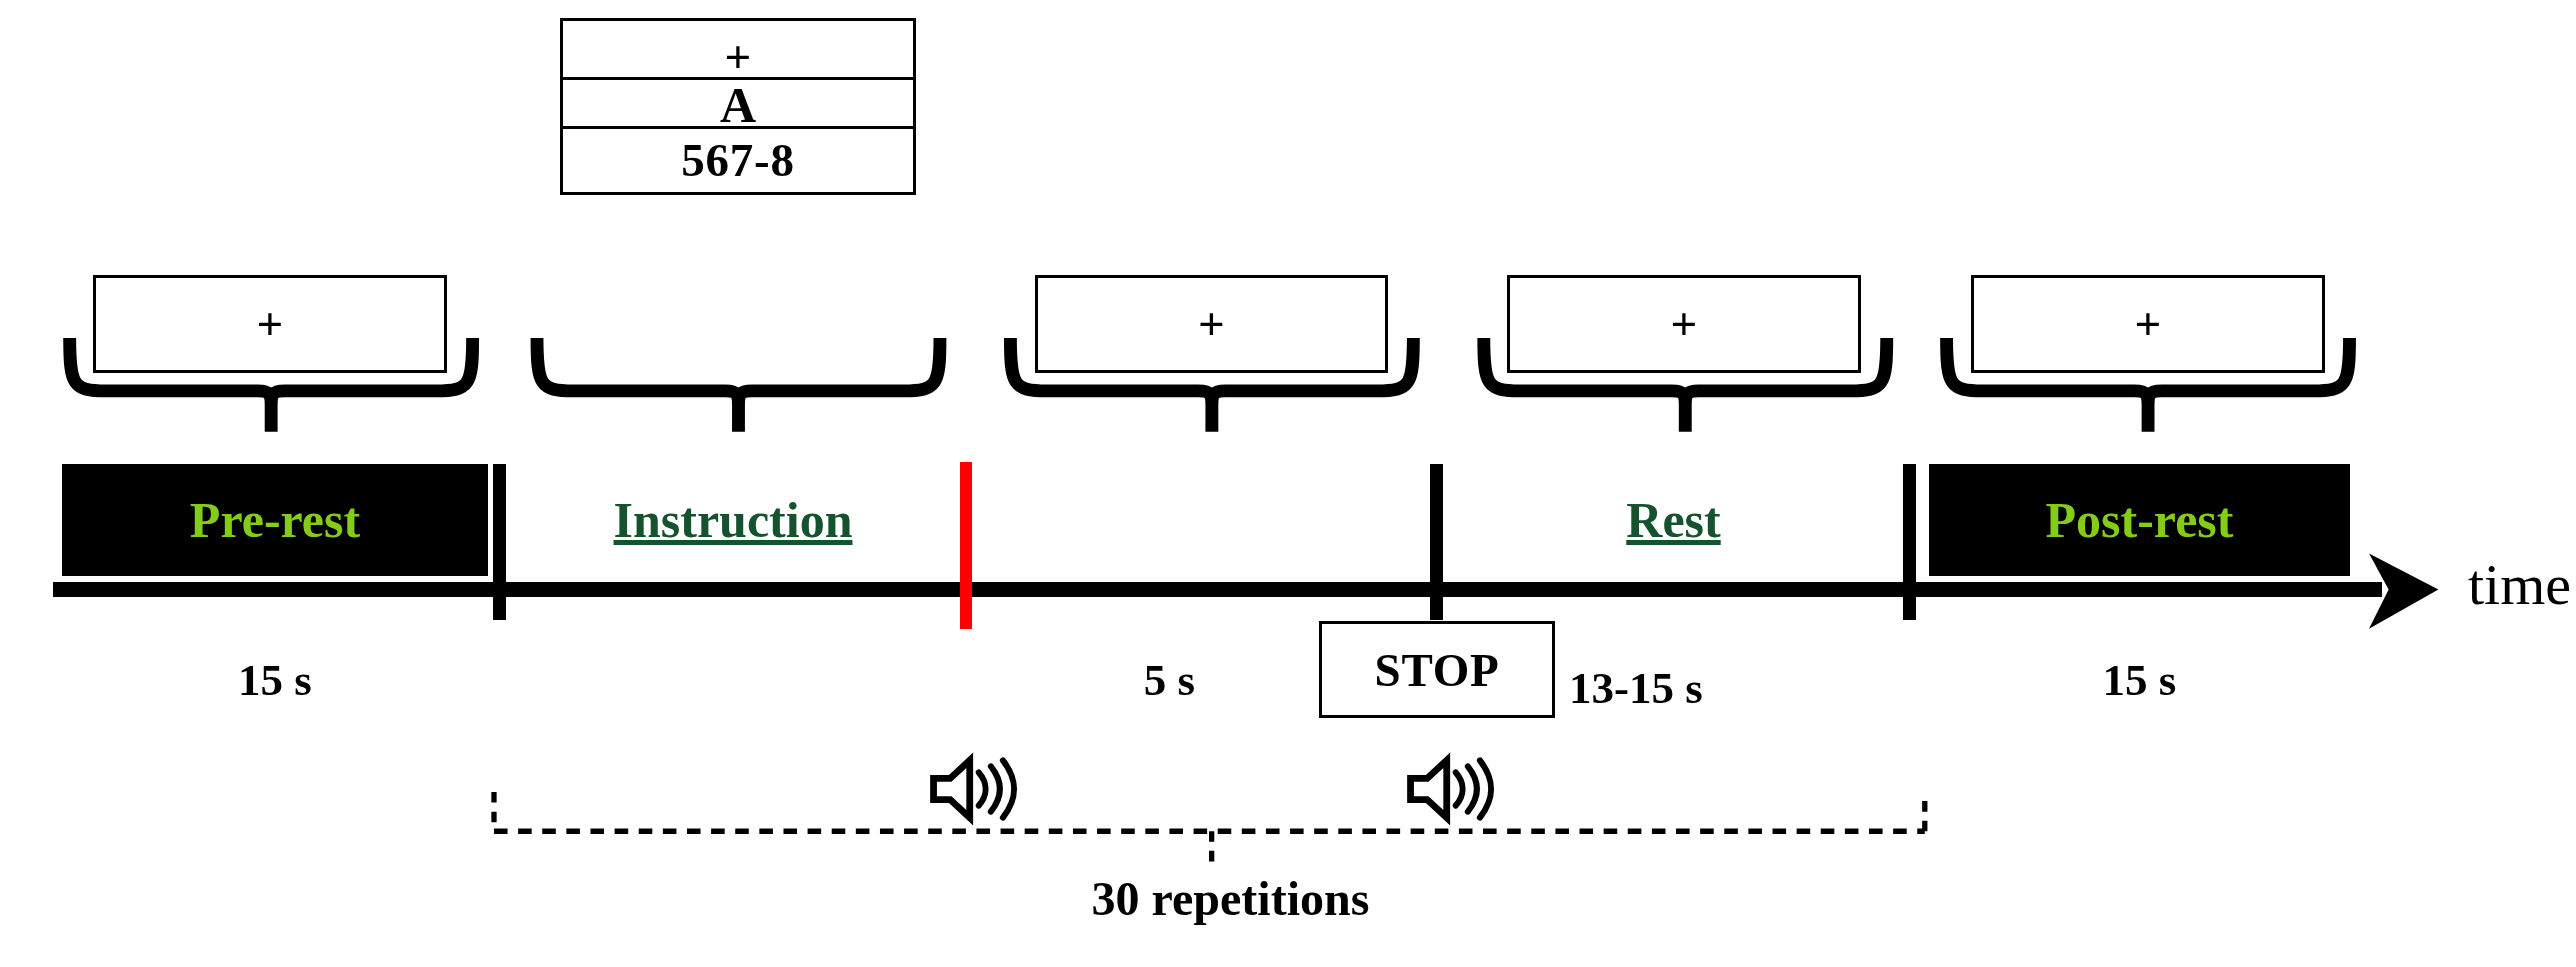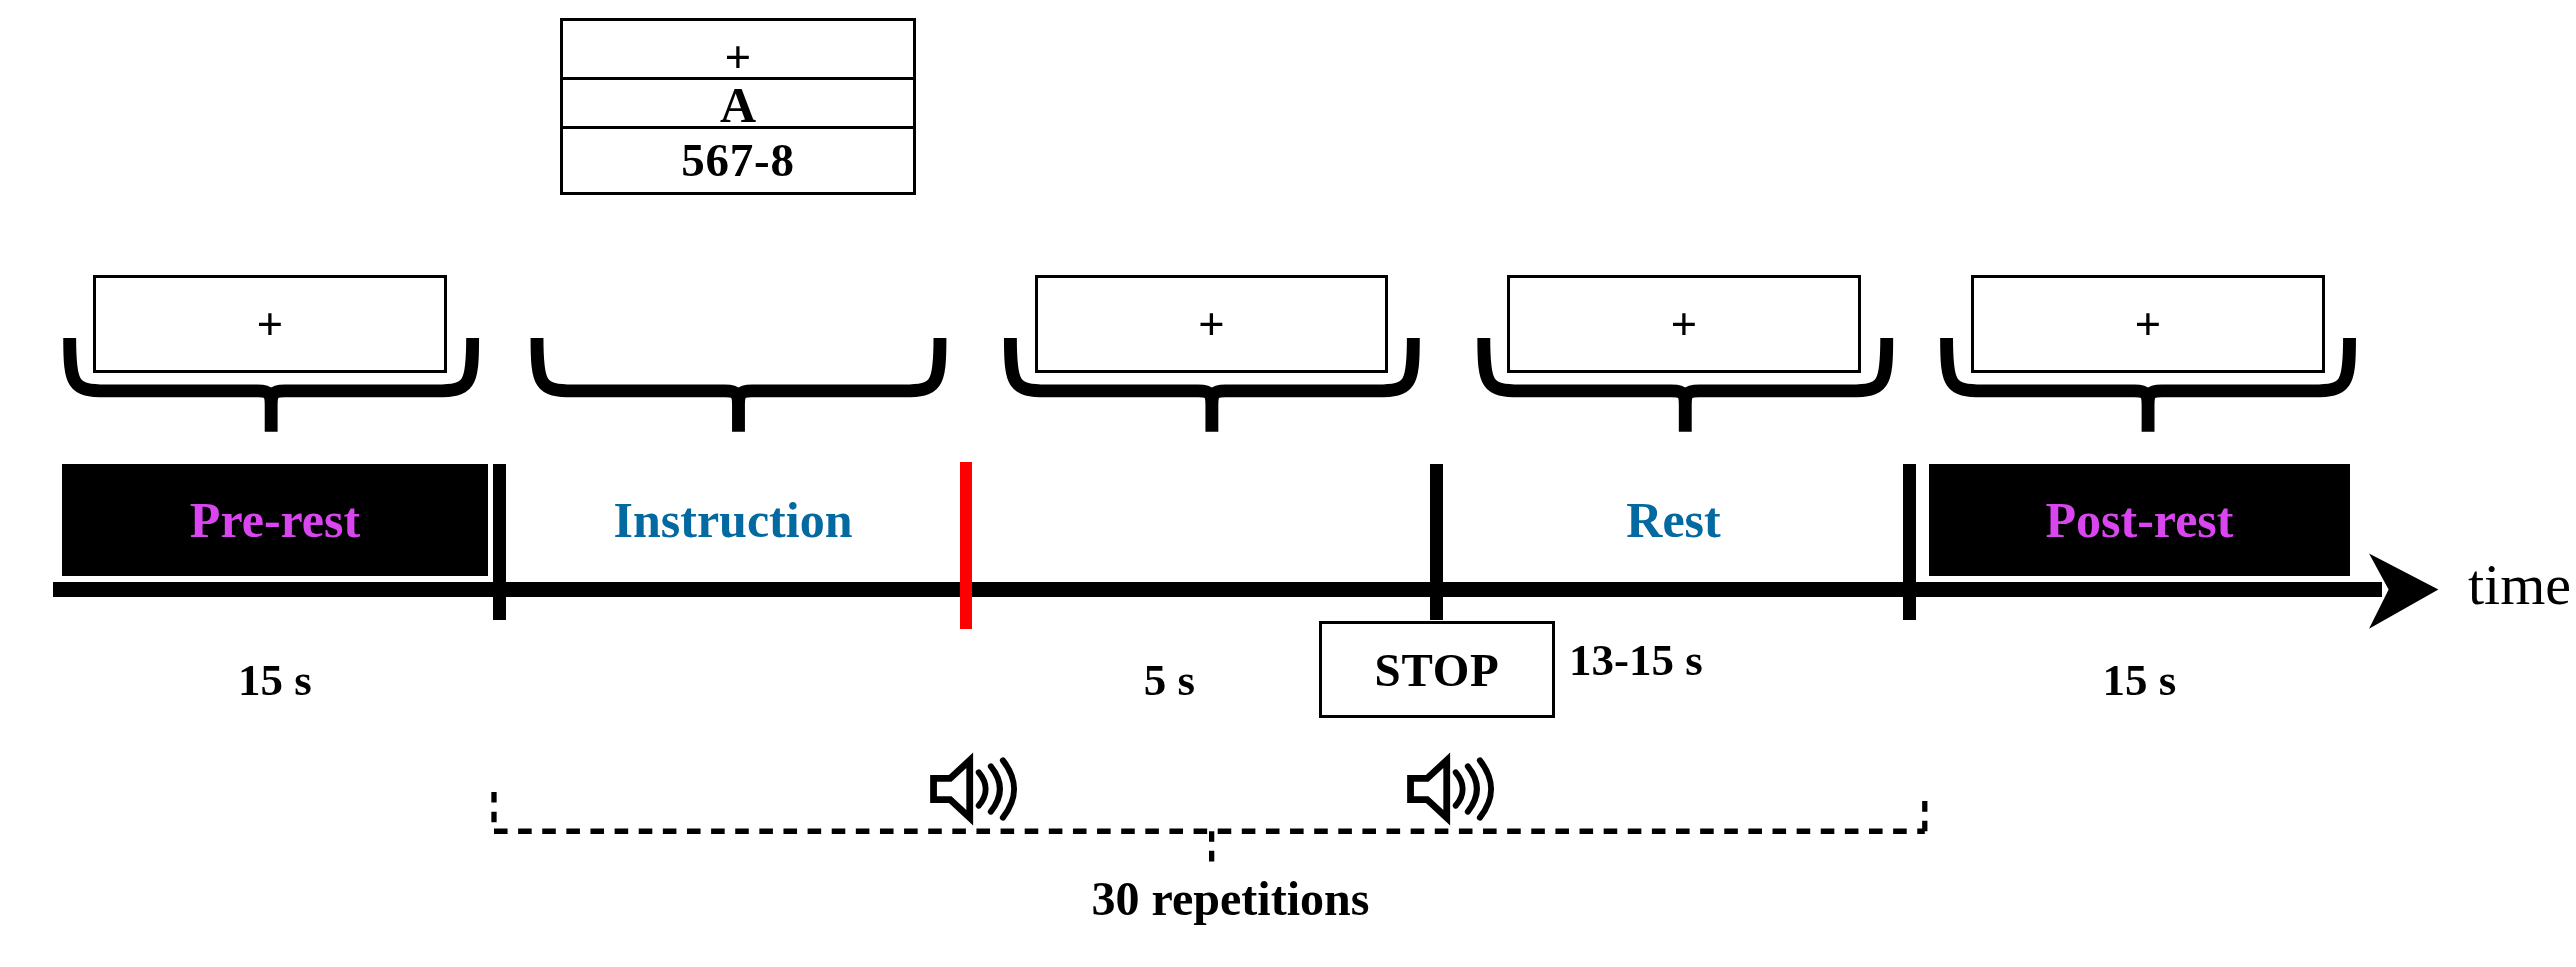--- a/index.html
+++ b/index.html
@@ -17,22 +17,22 @@
   .digits{font-size:47px;font-weight:bold;letter-spacing:0.8px;}
 
   
   .tl-bar{position:absolute;background:#000;}
   .tick{position:absolute;background:#000;}
   .tick.red{background:#FF0000;}
 
   
   .phase{position:absolute;display:flex;align-items:center;justify-content:center;
          box-sizing:border-box;font-weight:bold;font-size:50px;letter-spacing:0px;}
-  .phase.filled{background:#000;color:#d946ef;text-align:right;}
-  .phase.plain{background:transparent;color:#0369a1;}
+  .phase.filled{background:#000;color:#84cc16;text-align:right;}
+  .phase.plain{background:transparent;color:#14532d;text-decoration:underline;}
 
   
   .dur{position:absolute;font-weight:bold;font-size:45px;text-align:center;white-space:nowrap;margin-top:18px;}
 
   
   .stopbox{position:absolute;border:3.8px solid #000;background:#fff;box-sizing:border-box;
            display:flex;align-items:center;justify-content:center;
            font-weight:bold;font-size:47px;letter-spacing:0.8px;}
 
   
@@ -132,21 +132,21 @@
   <div class="phase plain" style="left:1443px;top:464px;width:461px;height:112px;">
     <span>Rest</span>
   </div>
 
   <div class="phase filled" style="left:1929px;top:464px;width:421px;height:112px;">
     <span>Post-rest</span>
   </div>
 
   <div class="dur" style="left:62px;top:636px;width:426px;">15 s</div>
   <div class="dur" style="left:997px;top:636px;width:345px;">5 s</div>
-  <div class="dur" style="left:1569px;top:616px;width:318px;text-align:left;">13-15 s</div>
+  <div class="dur" style="left:1569px;top:644px;width:318px;text-align:left;">13-15 s</div>
   <div class="dur" style="left:1929px;top:636px;width:421px;">15 s</div>
 
   <div class="stopbox" style="left:1319px;top:621px;width:236px;height:97px;">
     <span>STOP</span>
   </div>
 
   <svg class="abs" style="left:926px;top:754px;width:95px;height:70px;" viewBox="0 0 126 92">
     <path d="M 10 32 L 32 32 L 58 8 L 58 84 L 32 60 L 10 60 Z" fill="none" stroke="#000" stroke-width="9" stroke-linejoin="miter"></path>
     <path d="M 70 24 C 82 38, 82 54, 70 68" fill="none" stroke="#000" stroke-width="8" stroke-linecap="round"></path>
     <path d="M 86 16 C 102 36, 102 56, 86 76" fill="none" stroke="#000" stroke-width="8" stroke-linecap="round"></path>

